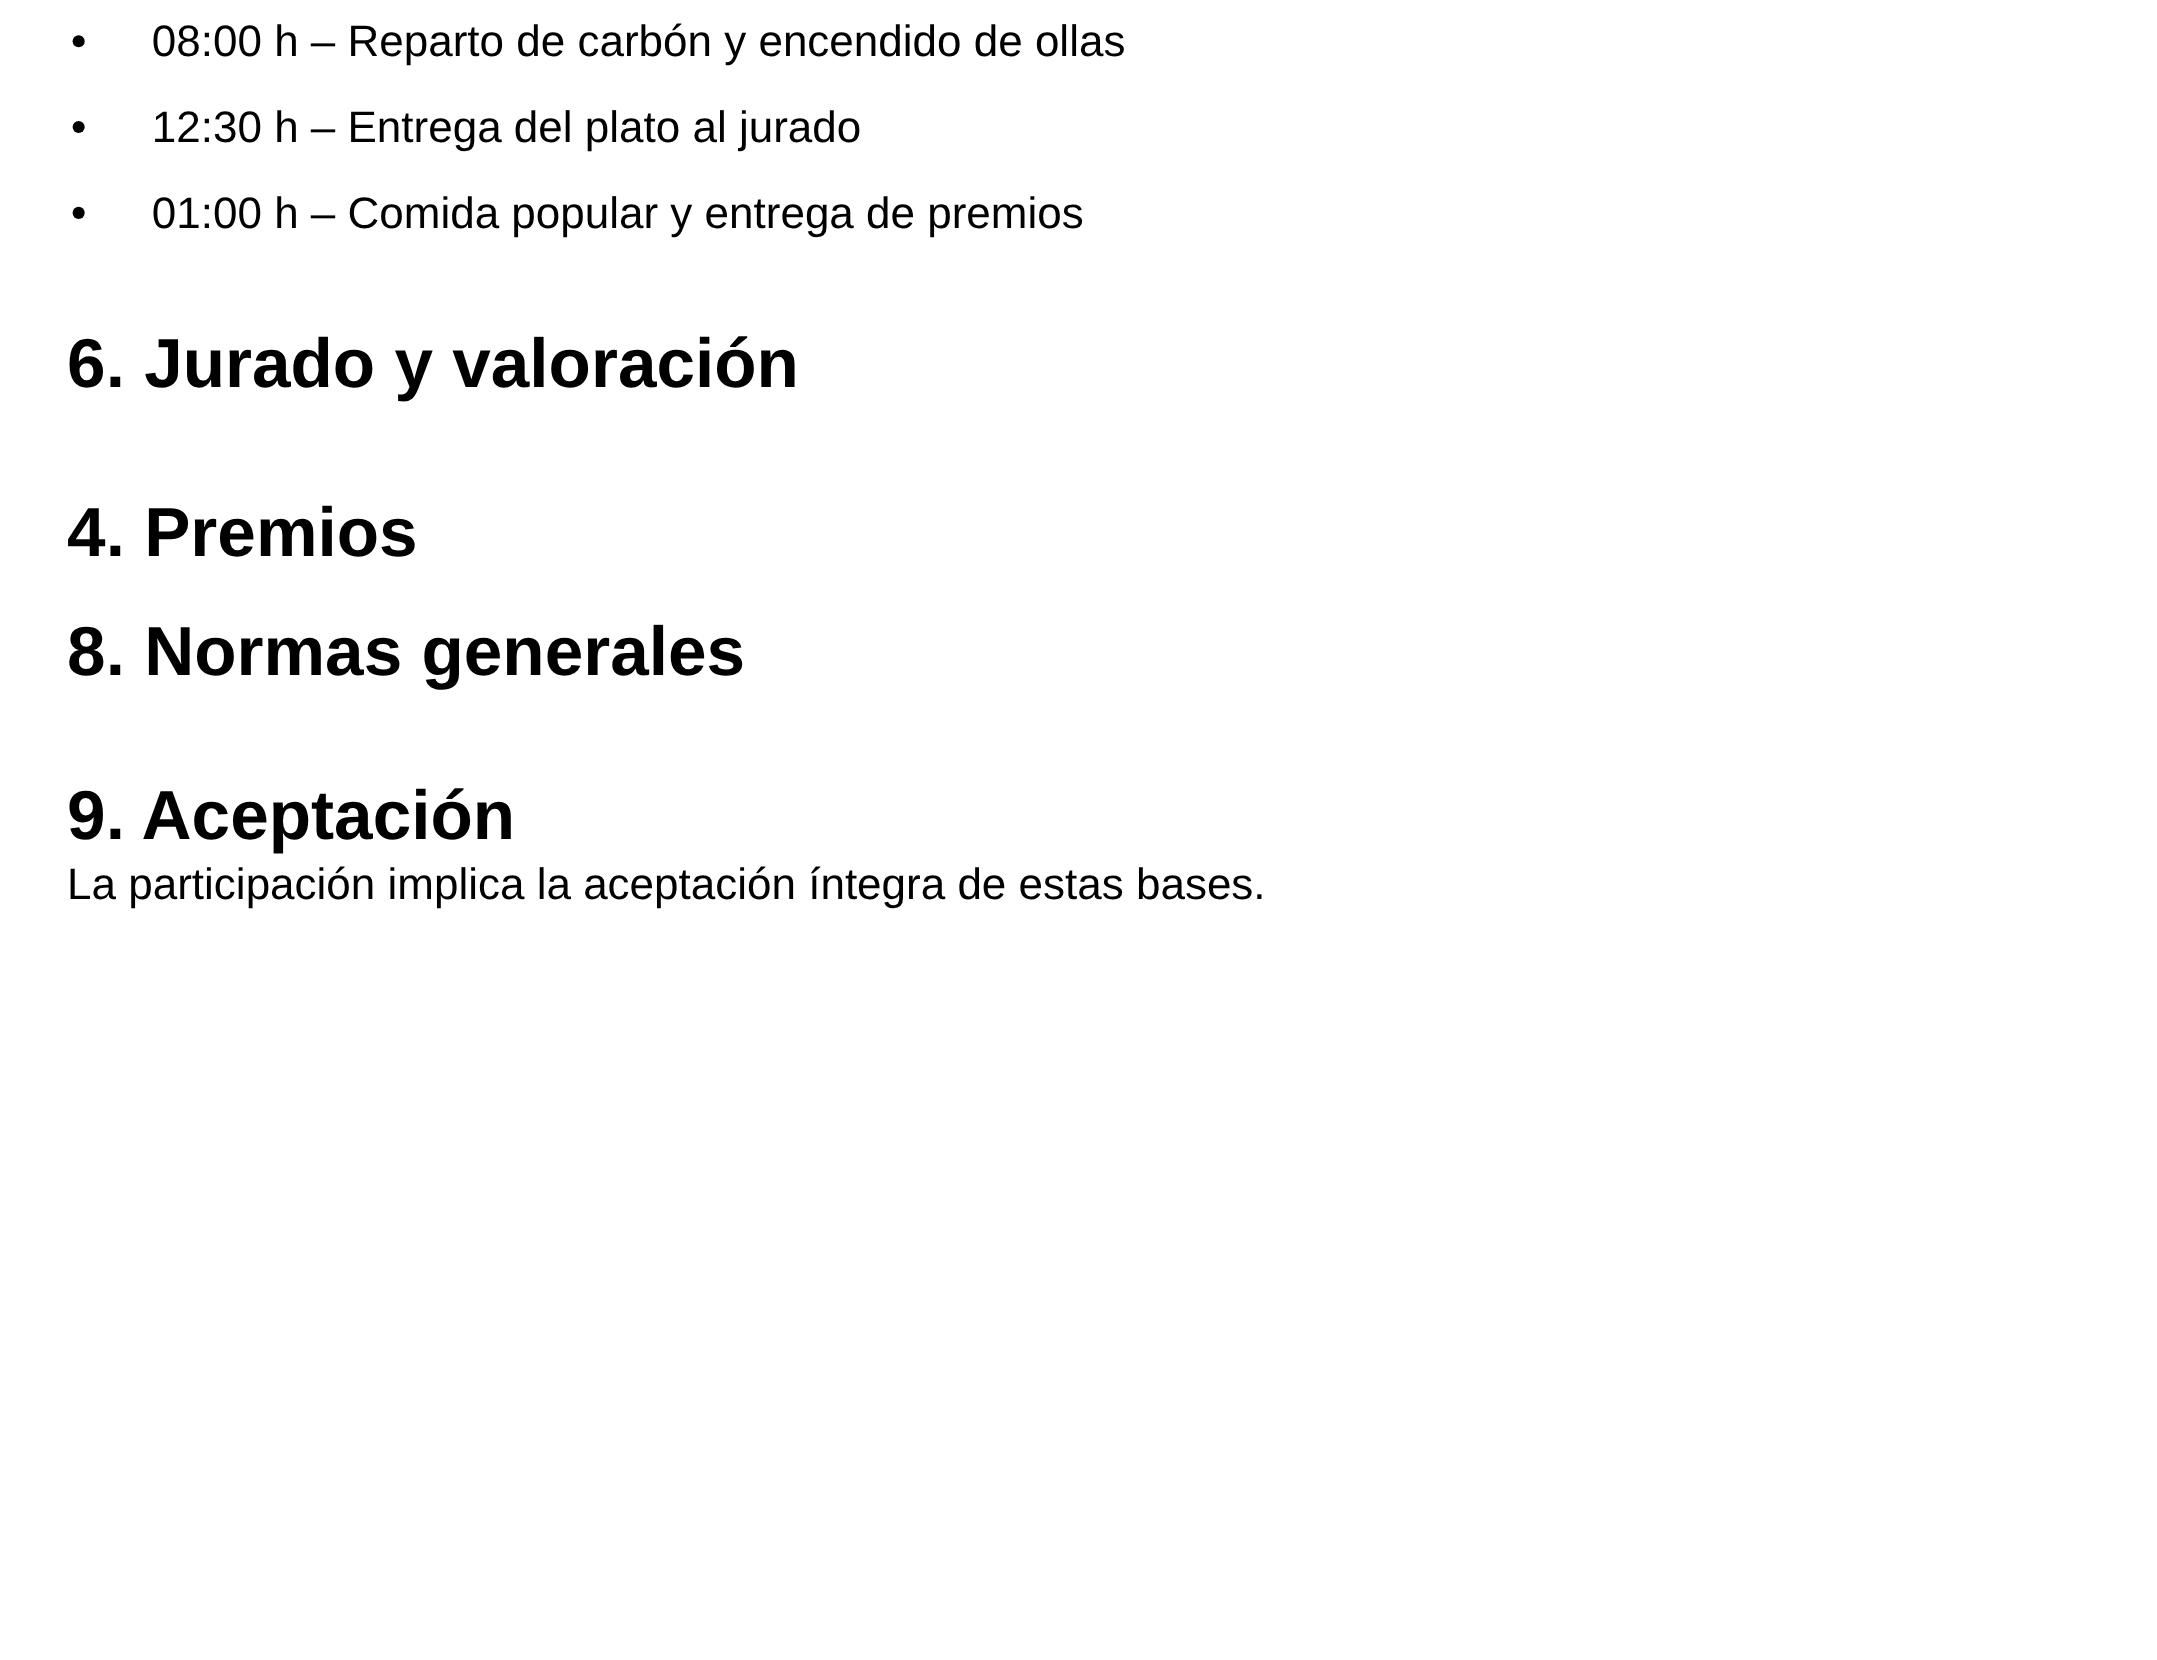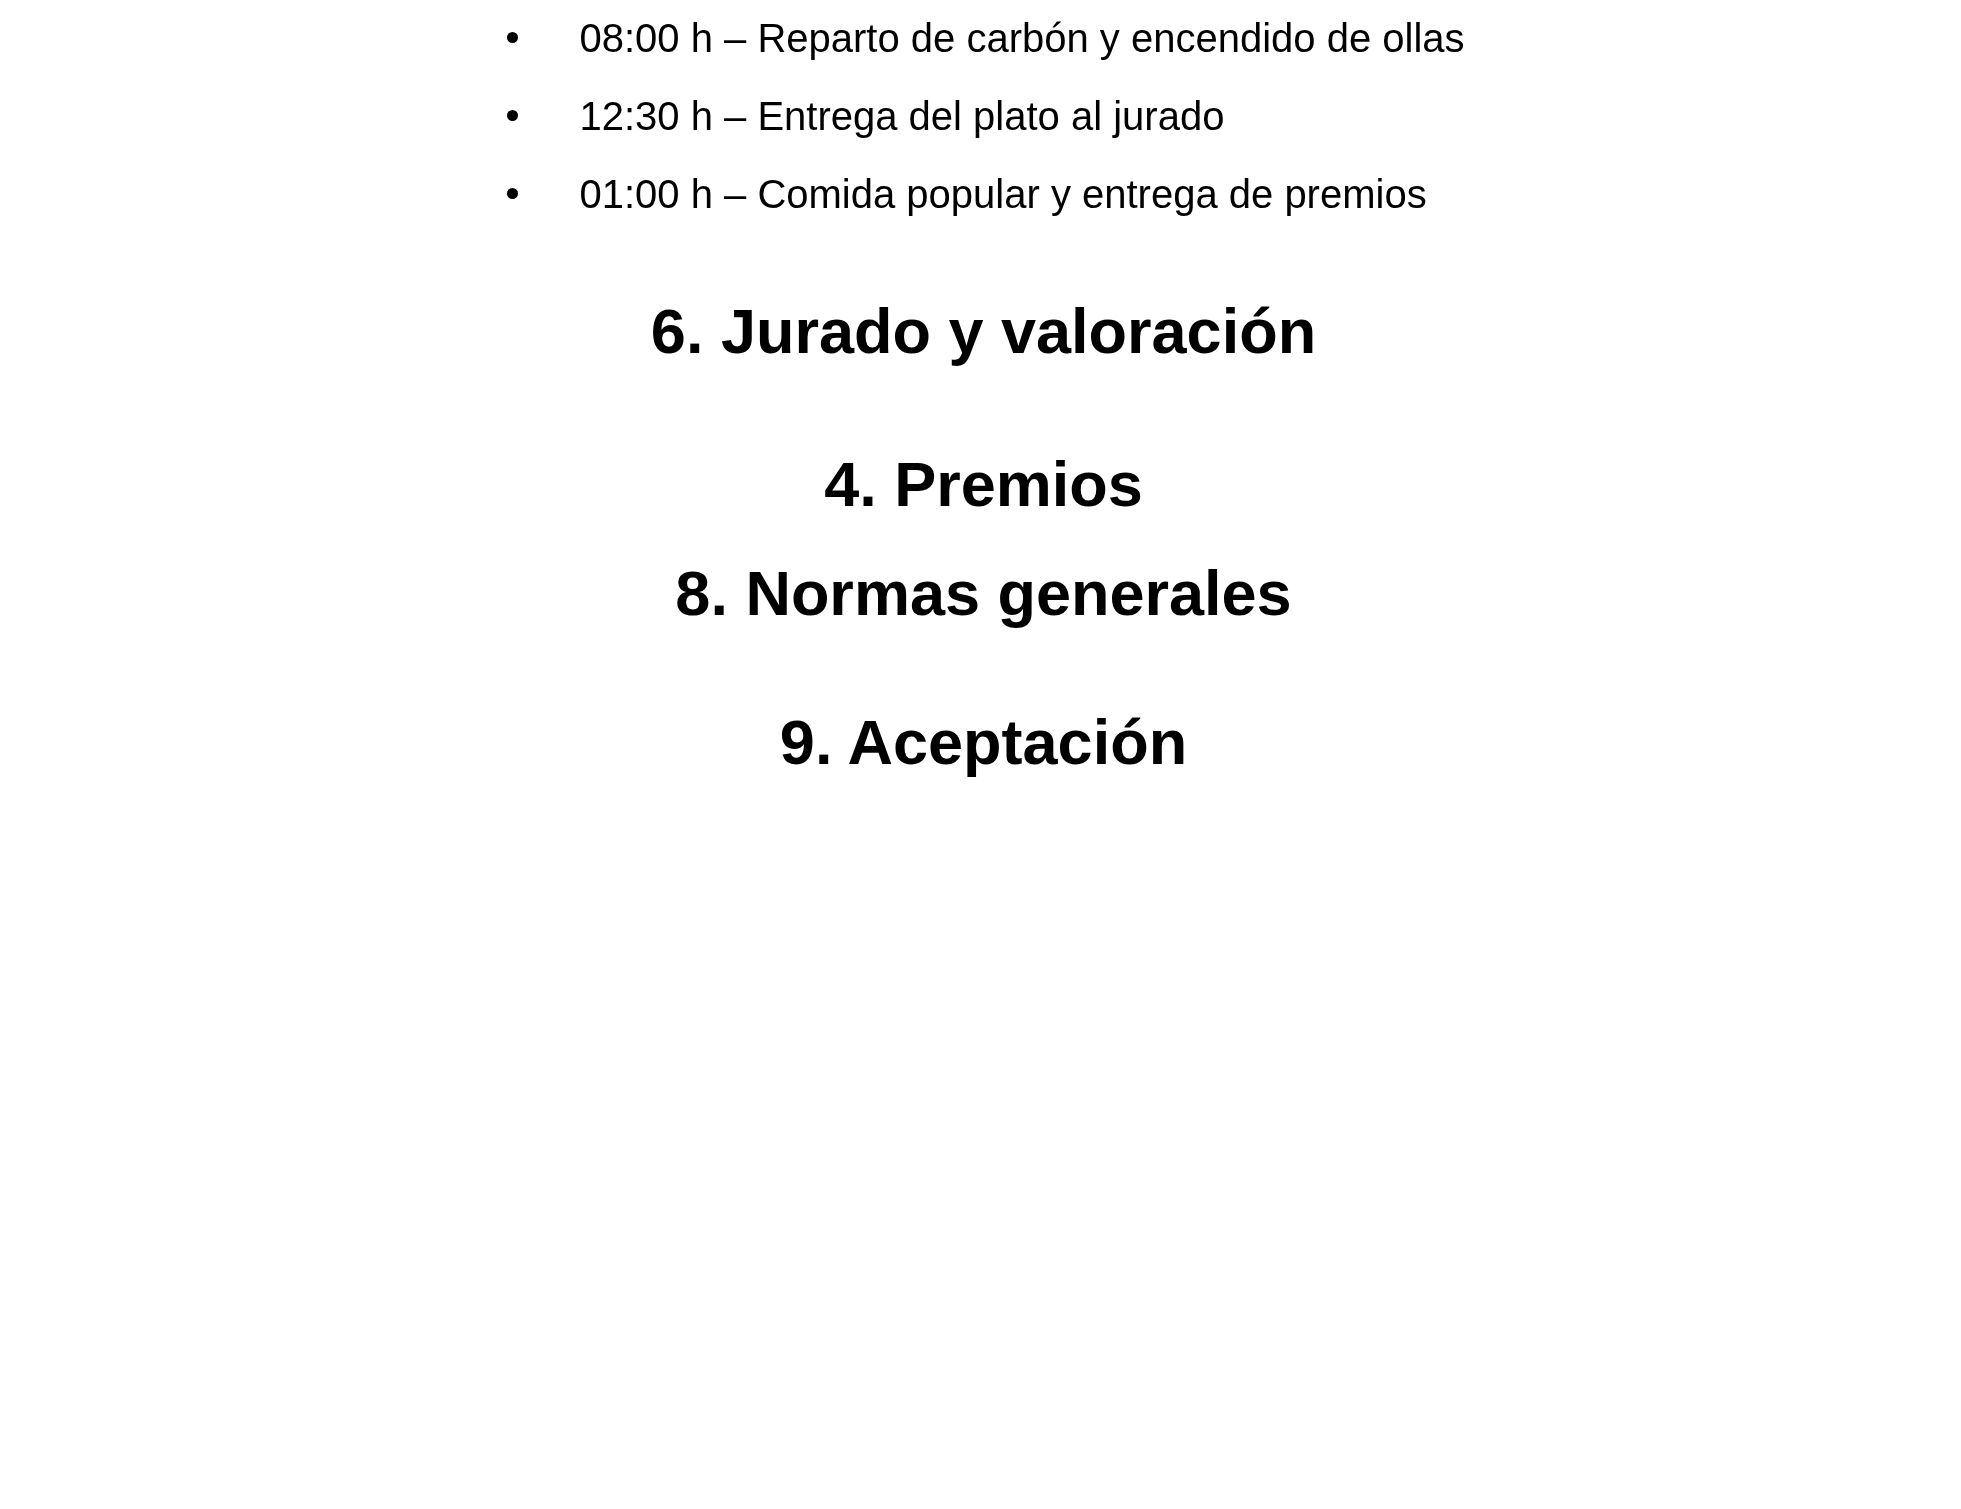--- a/index.html
+++ b/index.html
@@ -1,15 +1,15 @@
 <!DOCTYPE html>
 <html><head>
 <meta charset="utf-8">
 <style>
-  * { margin: 0; padding: 0; box-sizing: border-box; align-items: center; }
+  * { margin: 0; padding: 0; box-sizing: border-box; }
   html { background: #ffffff; }
   body {
     width: 1961px;
     height: 1509px;
     background: #ffffff;
     color: #000000;
     font-family: "Liberation Sans", "DejaVu Sans", sans-serif;
     overflow: hidden;
   }
   .page {
@@ -71,14 +71,15 @@
     <li>01:00 h – Comida popular y entrega de premios</li>
   </ul>
 
   <h2 class="section-heading mt95">6. Jurado y valoración</h2>
 
   <h2 class="section-heading mt80">4. Premios</h2>
 
   <h2 class="section-heading mt86">8. Normas generales</h2>
 
   <h2 class="section-heading mt84">9. Aceptación</h2>
+  <p class="section-body body-text mt81">La participación implica la aceptación íntegra de estas bases.</p>
 
 </main>
 
 </body></html>

